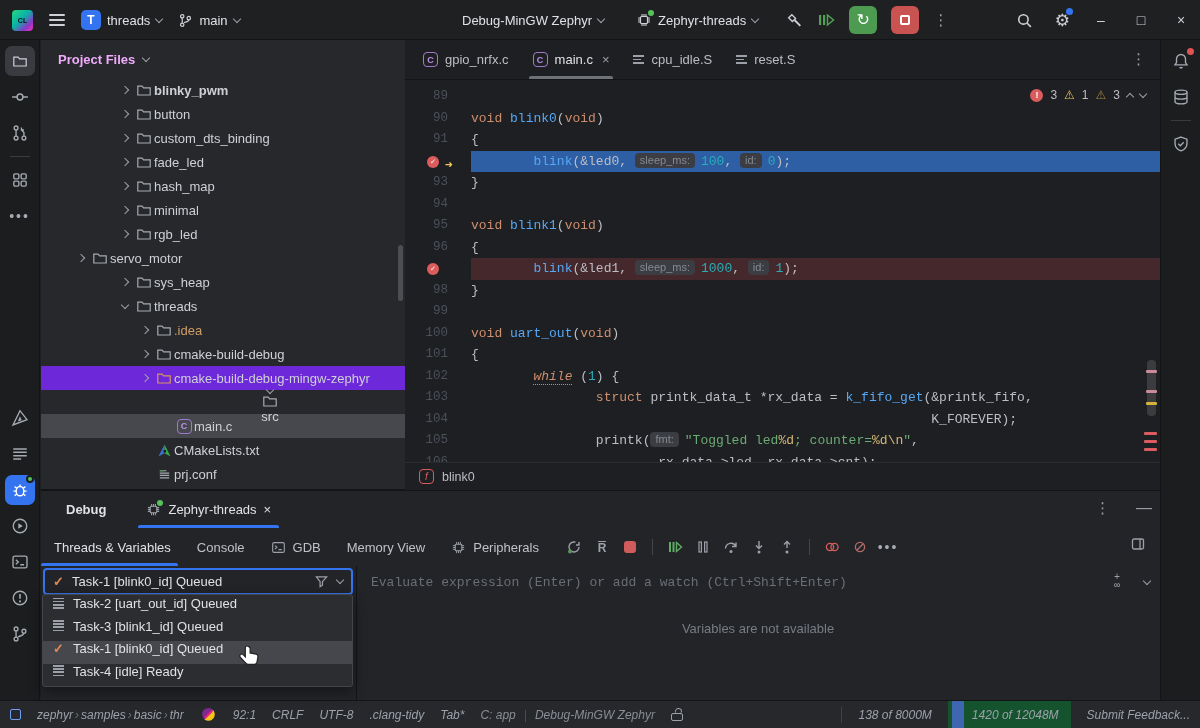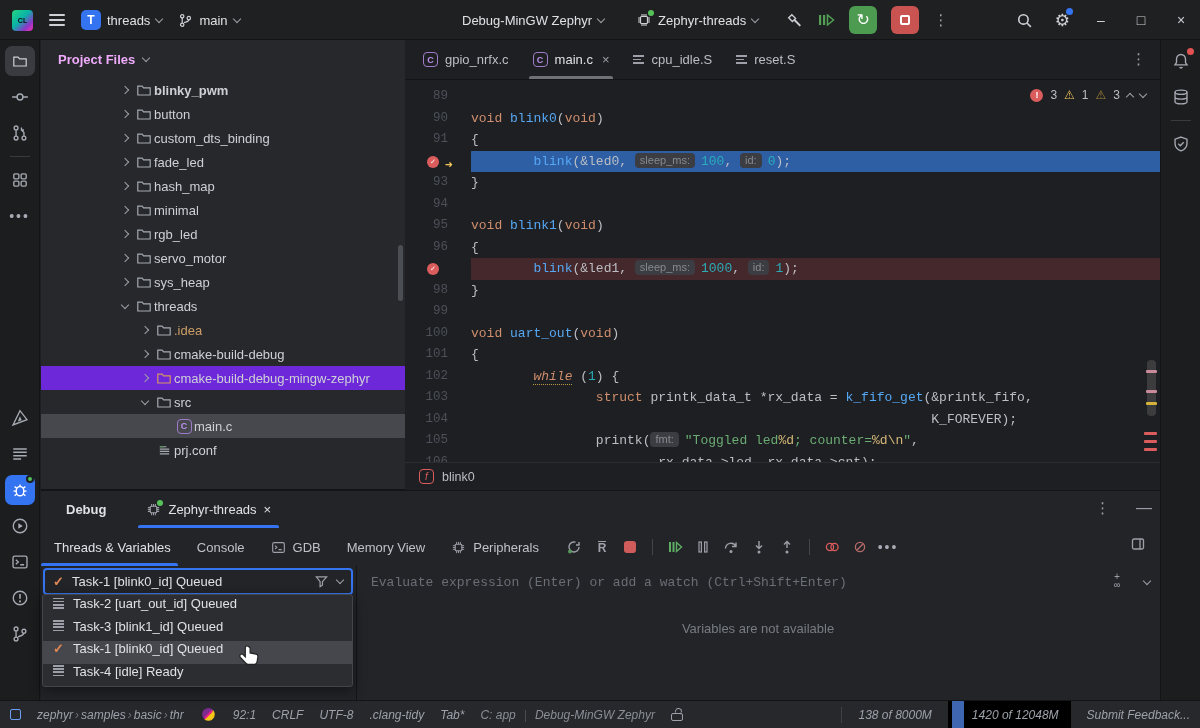--- a/index.html
+++ b/index.html
@@ -131,21 +131,21 @@
   .pop-row.sel { background:#45474c; }
   .thicon span{display:block;width:11px;height:1.6px;background:#9da0a8;margin:1.6px 0;}
   #cursor { position:absolute; left:238px; top:644px; z-index:40; }
 
   
   #statusbar { position:absolute; left:0; top:700px; width:1200px; height:28px; background:#26282b;
                border-top:1px solid #131416; display:flex; align-items:center; font-size:12px; color:#9ca1aa; padding:0 10px;}
   .sb-group { display:flex; align-items:center; gap:16px;font-style:italic; }
   .sb-sep { color:#6f737a; margin:0 -8px; }
   .sb-vline { width:1px; height:16px; background:#3f4145; }
-  #memwidget { background:#000000; height:28px; display:flex; align-items:center; padding:0 12px 0 4px; position:relative; }
+  #memwidget { background:#14532d; height:28px; display:flex; align-items:center; padding:0 12px 0 4px; position:relative; }
   #memwidget .fill { width:12px; height:28px; background:#3f66b0; margin-right:8px;}
   .modeicon { width:11px; height:11px; border:1.4px solid #6c9ef8; border-radius:2px;}
   .lock { position:relative; width:12px; height:13px; }
   .lock .body{ position:absolute; left:0; bottom:0; width:12px; height:8px; border:1.4px solid #9ca1aa; border-radius:2px;}
   .lock .sh{ position:absolute; left:4px; top:0; width:7px; height:6px; border:1.4px solid #9ca1aa; border-bottom:none; border-radius:4px 4px 0 0; transform:rotate(14deg);}
 </style>
 </head>
 <body>
 
 <div id="titlebar">
@@ -406,44 +406,44 @@
         <span class="slot">
           <span class="chev r"></span>
         </span>
         <span class="icon">
           <svg width="16" height="16" viewBox="0 0 16 16">
             <path d="M1.8 4.2h4.3l1.5 1.6h6.6v7.2H1.8z" fill="none" stroke="#a6aab2" stroke-width="1.2"></path>
           </svg>
         </span>
         <span>rgb_led</span>
       </div>
+      <div class="tree-row" style="padding-left: 30px;">
+        <span class="slot">
+          <span class="chev r"></span>
+        </span>
+        <span class="icon">
+          <svg width="16" height="16" viewBox="0 0 16 16">
+            <path d="M1.8 4.2h4.3l1.5 1.6h6.6v7.2H1.8z" fill="none" stroke="#a6aab2" stroke-width="1.2"></path>
+          </svg>
+        </span>
+        <span>servo_motor</span>
+      </div>
       <div class="tree-row" style="padding-left: 74px;">
         <span class="slot">
           <span class="chev r"></span>
         </span>
         <span class="icon">
           <svg width="16" height="16" viewBox="0 0 16 16">
             <path d="M1.8 4.2h4.3l1.5 1.6h6.6v7.2H1.8z" fill="none" stroke="#a6aab2" stroke-width="1.2"></path>
           </svg>
         </span>
-        <span>servo_motor</span>
+        <span>sys_heap</span>
       </div>
       <div class="tree-row" style="padding-left: 74px;">
         <span class="slot">
-          <span class="chev r"></span>
-        </span>
-        <span class="icon">
-          <svg width="16" height="16" viewBox="0 0 16 16">
-            <path d="M1.8 4.2h4.3l1.5 1.6h6.6v7.2H1.8z" fill="none" stroke="#a6aab2" stroke-width="1.2"></path>
-          </svg>
-        </span>
-        <span>sys_heap</span>
-      </div>
-      <div class="tree-row" style="padding-left: 74px;">
-        <span class="slot">
           <span class="chev"></span>
         </span>
         <span class="icon">
           <svg width="16" height="16" viewBox="0 0 16 16">
             <path d="M1.8 4.2h4.3l1.5 1.6h6.6v7.2H1.8z" fill="none" stroke="#a6aab2" stroke-width="1.2"></path>
           </svg>
         </span>
         <span>threads</span>
       </div>
       <div class="tree-row" style="padding-left: 94px;">
@@ -472,37 +472,48 @@
         <span class="slot">
           <span class="chev r"></span>
         </span>
         <span class="icon">
           <svg width="16" height="16" viewBox="0 0 16 16">
             <path d="M1.8 4.2h4.3l1.5 1.6h6.6v7.2H1.8z" fill="none" stroke="#d5985f" stroke-width="1.2"></path>
           </svg>
         </span>
         <span>cmake-build-debug-mingw-zephyr</span>
       </div>
-      <div class="tree-row" style="padding-left: 94px;">
+      <div class="tree-row" style="padding-left: 94px; flex-direction: column;">
         <span class="slot">
           <span class="chev"></span>
         </span>
         <span class="icon">
           <svg width="16" height="16" viewBox="0 0 16 16">
             <path d="M1.8 4.2h4.3l1.5 1.6h6.6v7.2H1.8z" fill="none" stroke="#a6aab2" stroke-width="1.2"></path>
           </svg>
         </span>
         <span>src</span>
       </div>
       <div class="tree-row sel" style="padding-left: 114px;">
         <span class="slot"></span>
         <span class="icon">
           <span class="cicon">C</span>
         </span>
         <span>main.c</span>
+      </div>
+      <div class="tree-row" style="padding-left: 94px;">
+        <span class="slot"></span>
+        <span class="icon">
+          <svg width="15" height="15" viewBox="0 0 16 16">
+            <path d="M8 1.5L1.5 14.5 8 11z" fill="#3f6fd1"></path>
+            <path d="M8 1.5l6.5 13L8 11z" fill="#39a845"></path>
+            <rect x="7" y="7.5" width="2.6" height="2.6" fill="#16181a"></rect>
+          </svg>
+        </span>
+        <span>CMakeLists.txt</span>
       </div>
       <div class="tree-row" style="padding-left: 94px;">
         <span class="slot"></span>
         <span class="icon">
           <svg width="15" height="15" viewBox="0 0 16 16">
             <path d="M3 4h7 M3 6.5h10 M3 9h10 M3 11.5h10" stroke="#a6aab2" stroke-width="1.3"></path>
             <path d="M3 4h4" stroke="#57965c" stroke-width="1.3"></path>
           </svg>
         </span>
         <span>prj.conf</span>

